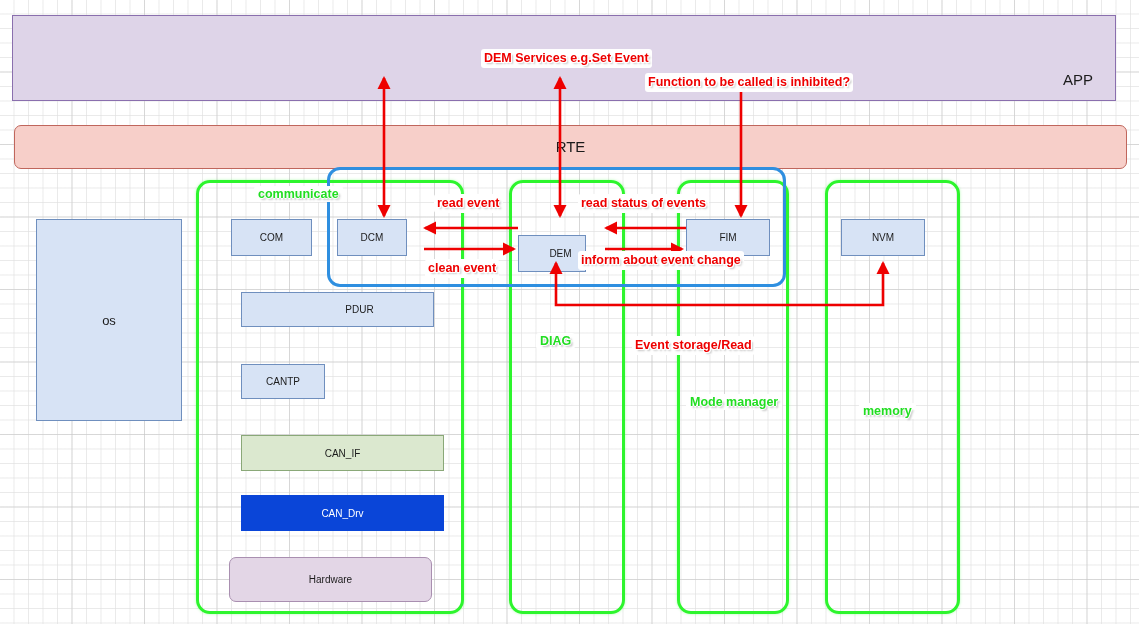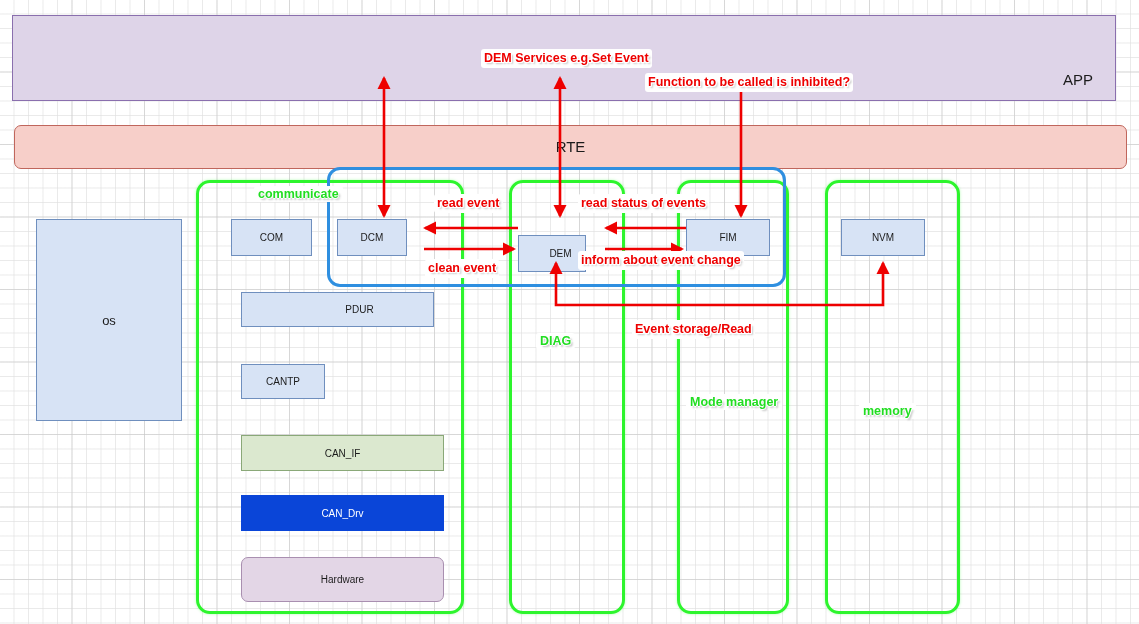--- a/index.html
+++ b/index.html
@@ -116,21 +116,21 @@
   <div class="abs box" style="left:841px;top:219px;width:84px;height:37px;">NVM</div>
 
   <div class="abs box" style="left:241px;top:292px;width:193px;height:35px;padding-left:44px;">PDUR</div>
 
   <div class="abs box" style="left:241px;top:364px;width:84px;height:35px;">CANTP</div>
 
   <div class="abs box canif" style="left:241px;top:435px;width:203px;height:36px;">CAN_IF</div>
 
   <div class="abs box candrv" style="left:241px;top:495px;width:203px;height:36px;">CAN_Drv</div>
 
-  <div class="abs box hardware" style="left:241px;top:557px;width:203px;height:45px;text-align:right;">Hardware</div>
+  <div class="abs box hardware" style="left:229px;top:557px;width:203px;height:45px;text-align:right;">Hardware</div>
 
   <svg class="overlay" viewBox="0 0 1139 624" xmlns="http://www.w3.org/2000/svg">
     <defs>
       <marker id="ah" viewBox="0 0 10 10" refX="8.5" refY="5" markerWidth="5.2" markerHeight="5.2" orient="auto-start-reverse">
         <path d="M 0 0 L 10 5 L 0 10 z" fill="#ee0000"></path>
       </marker>
     </defs>
     <g stroke="#ee0000" stroke-width="2.6" fill="none">
 
       <line x1="384" y1="78" x2="384" y2="216" marker-start="url(#ah)" marker-end="url(#ah)"></line>
@@ -157,21 +157,21 @@
   <div class="abs callout" style="left:645px;top:73px;">Function to be called is inhibited?</div>
 
   <div class="abs callout" style="left:434px;top:194px;">read event</div>
 
   <div class="abs callout" style="left:425px;top:259px;">clean event</div>
 
   <div class="abs callout" style="left:578px;top:194px;">read status of events</div>
 
   <div class="abs callout" style="left:578px;top:251px;">inform about  event change</div>
 
-  <div class="abs callout" style="left:632px;top:320px;text-align:right;">Event storage/Read</div>
+  <div class="abs callout" style="left:632px;top:336px;text-align:right;">Event storage/Read</div>
 
   <div class="abs glabel" style="left:254px;top:186px;">communicate</div>
 
   <div class="abs glabel" style="left:536px;top:333px;">DIAG</div>
 
   <div class="abs glabel" style="left:686px;top:394px;">Mode manager</div>
 
   <div class="abs glabel" style="left:859px;top:403px;">memory</div>
 
 </div>

